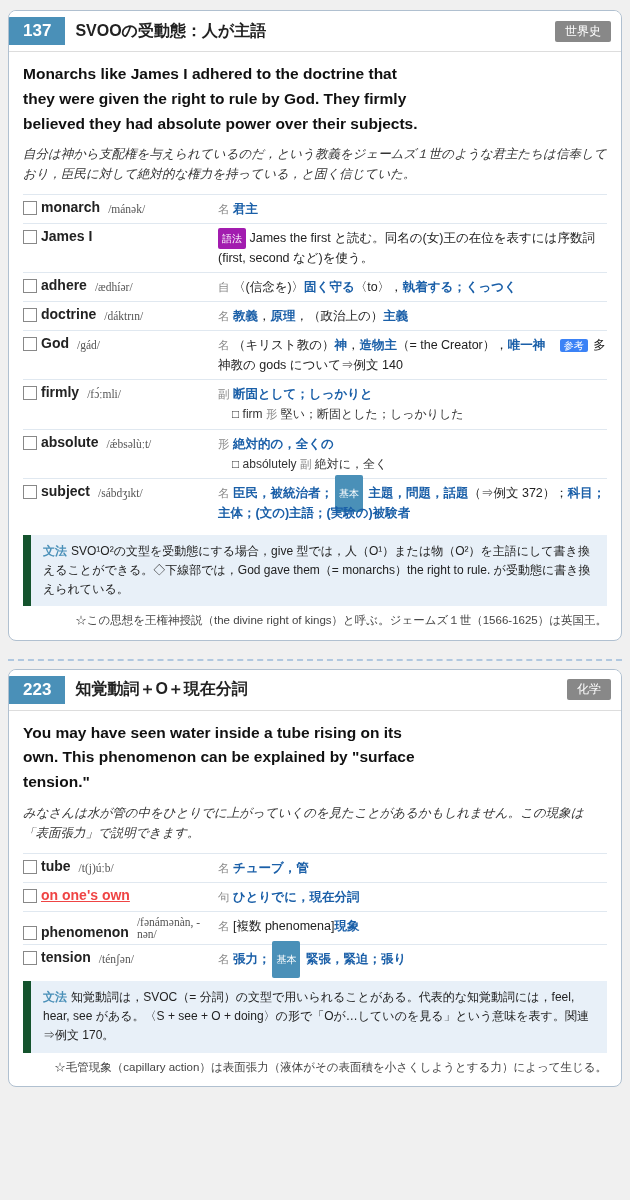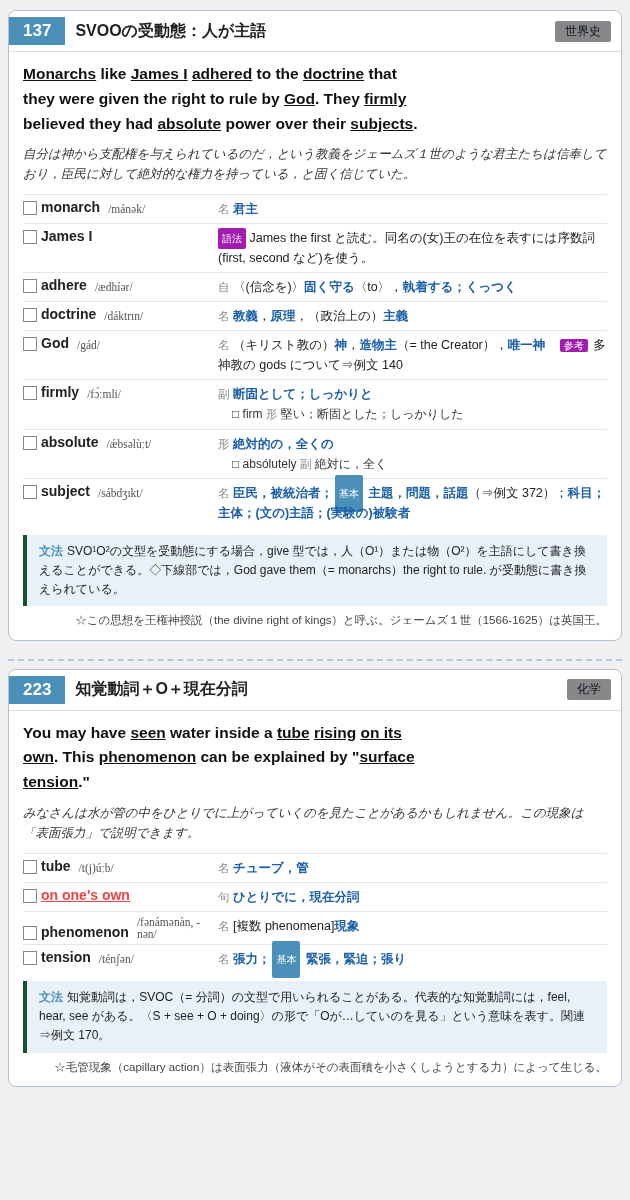--- a/index.html
+++ b/index.html
@@ -43,21 +43,21 @@
       text-align: center;
     }
     .card-title {
       font-size: 16px;
       font-weight: bold;
       flex: 1;
       color: #222;
     }
     .card-tag {
       background: #888;
-      color: #0f172a;
+      color: #ffffff;
       font-size: 12px;
       padding: 2px 10px;
       border-radius: 2px;
       margin-left: auto;
     }
     .card-body {
       padding: 10px 14px 0 14px;
     }
     .example-sentence {
       font-size: 15.5px;
@@ -115,21 +115,21 @@
     .pos {
       color: #888;
       font-size: 11.5px;
     }
     .bold-blue {
       color: #1a5fa8;
       font-weight: bold;
     }
     .grammar-box {
       background: #e8f0f8;
-      border-left: 4px solid #14532d;
+      border-left: 8px solid #14532d;
       padding: 7px 12px;
       font-size: 12px;
       color: #222;
       line-height: 1.6;
       margin: 8px 0 6px 0;
     }
     .grammar-label {
       font-weight: bold;
       color: #4a90b8;
       margin-right: 4px;
@@ -146,30 +146,29 @@
       border-top: 2px dashed #b0c8e0;
       margin: 8px 0;
     }
     .idiom-word {
       font-weight: bold;
       color: #ef4444;
       font-size: 14px;
       text-decoration: underline;
     }
     .underline-word {
-      text-decoration: underline;
       font-weight: bold;
     }
     .indent-note {
       padding-left: 14px;
       font-size: 12px;
       color: #333;
     }
     .ref-label {
-      background: #a21caf;
+      background: #3b82f6;
       color: #fff;
       font-size: 10px;
       padding: 1px 4px;
       border-radius: 2px;
       margin: 0 2px;
     }
     .base-label {
       background: #4a90b8;
       color: #fff;
       font-size: 10px;

